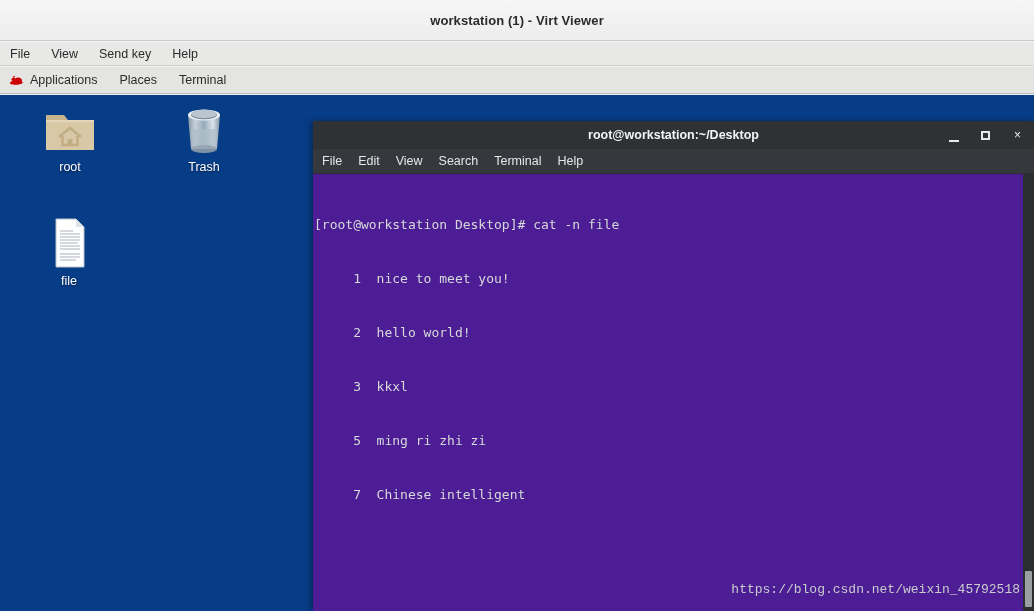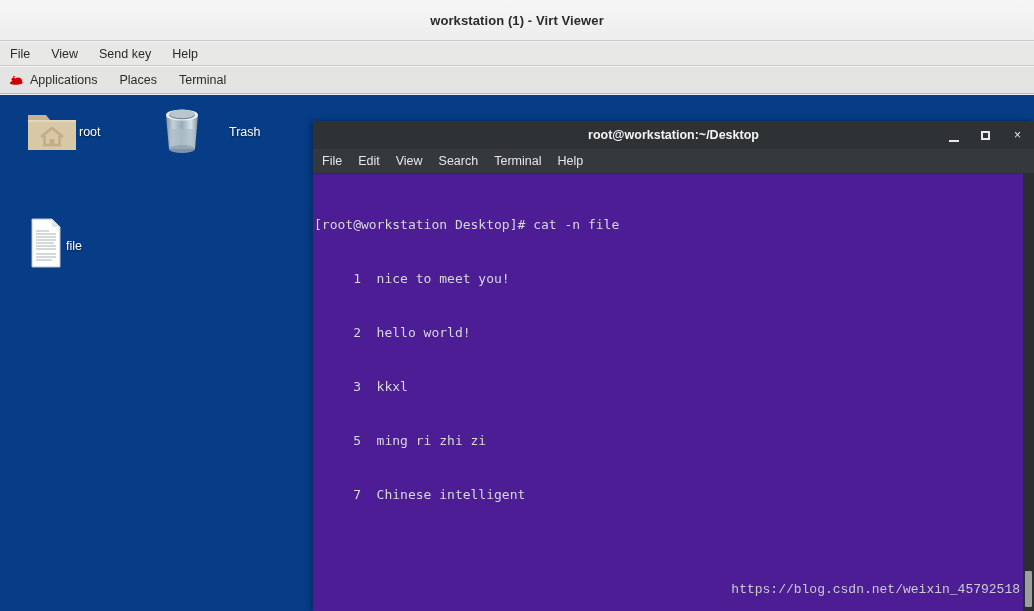--- a/index.html
+++ b/index.html
@@ -44,31 +44,31 @@
 
   
   .desktop {
     position: absolute; left: 0; top: 95px; width: 1034px; height: 516px;
     background: #073c87;
     overflow: hidden;
   }
 
   .dicon {
     position: absolute; width: 90px;
-    display: flex; flex-direction: row; align-items: center;
+    display: flex; flex-direction: column; align-items: center;
     cursor: default;
   }
   .dicon .glyph { height: 52px; display: flex; align-items: flex-end; justify-content: center; }
   .dicon .lbl {
     margin-top: 5px; font-size: 12.5px; color: #ffffff;
     text-shadow: 0 1px 2px rgba(0,0,0,.55);
     white-space: nowrap;
   }
   #icon-root { left: 25px; top: 8px; }
-  #icon-trash { left: 159px; top: 8px; gap: 24px; }
+  #icon-trash { left: 159px; top: 8px; }
   #icon-file  { left: 24px; top: 122px; }
 
   
   .term {
     position: absolute; left: 313px; top: 26px;
     width: 721px; height: 490px;
     background: #4c1d95;
     box-shadow: -2px 0 6px rgba(0,0,0,.35);
   }
   .term-titlebar {

